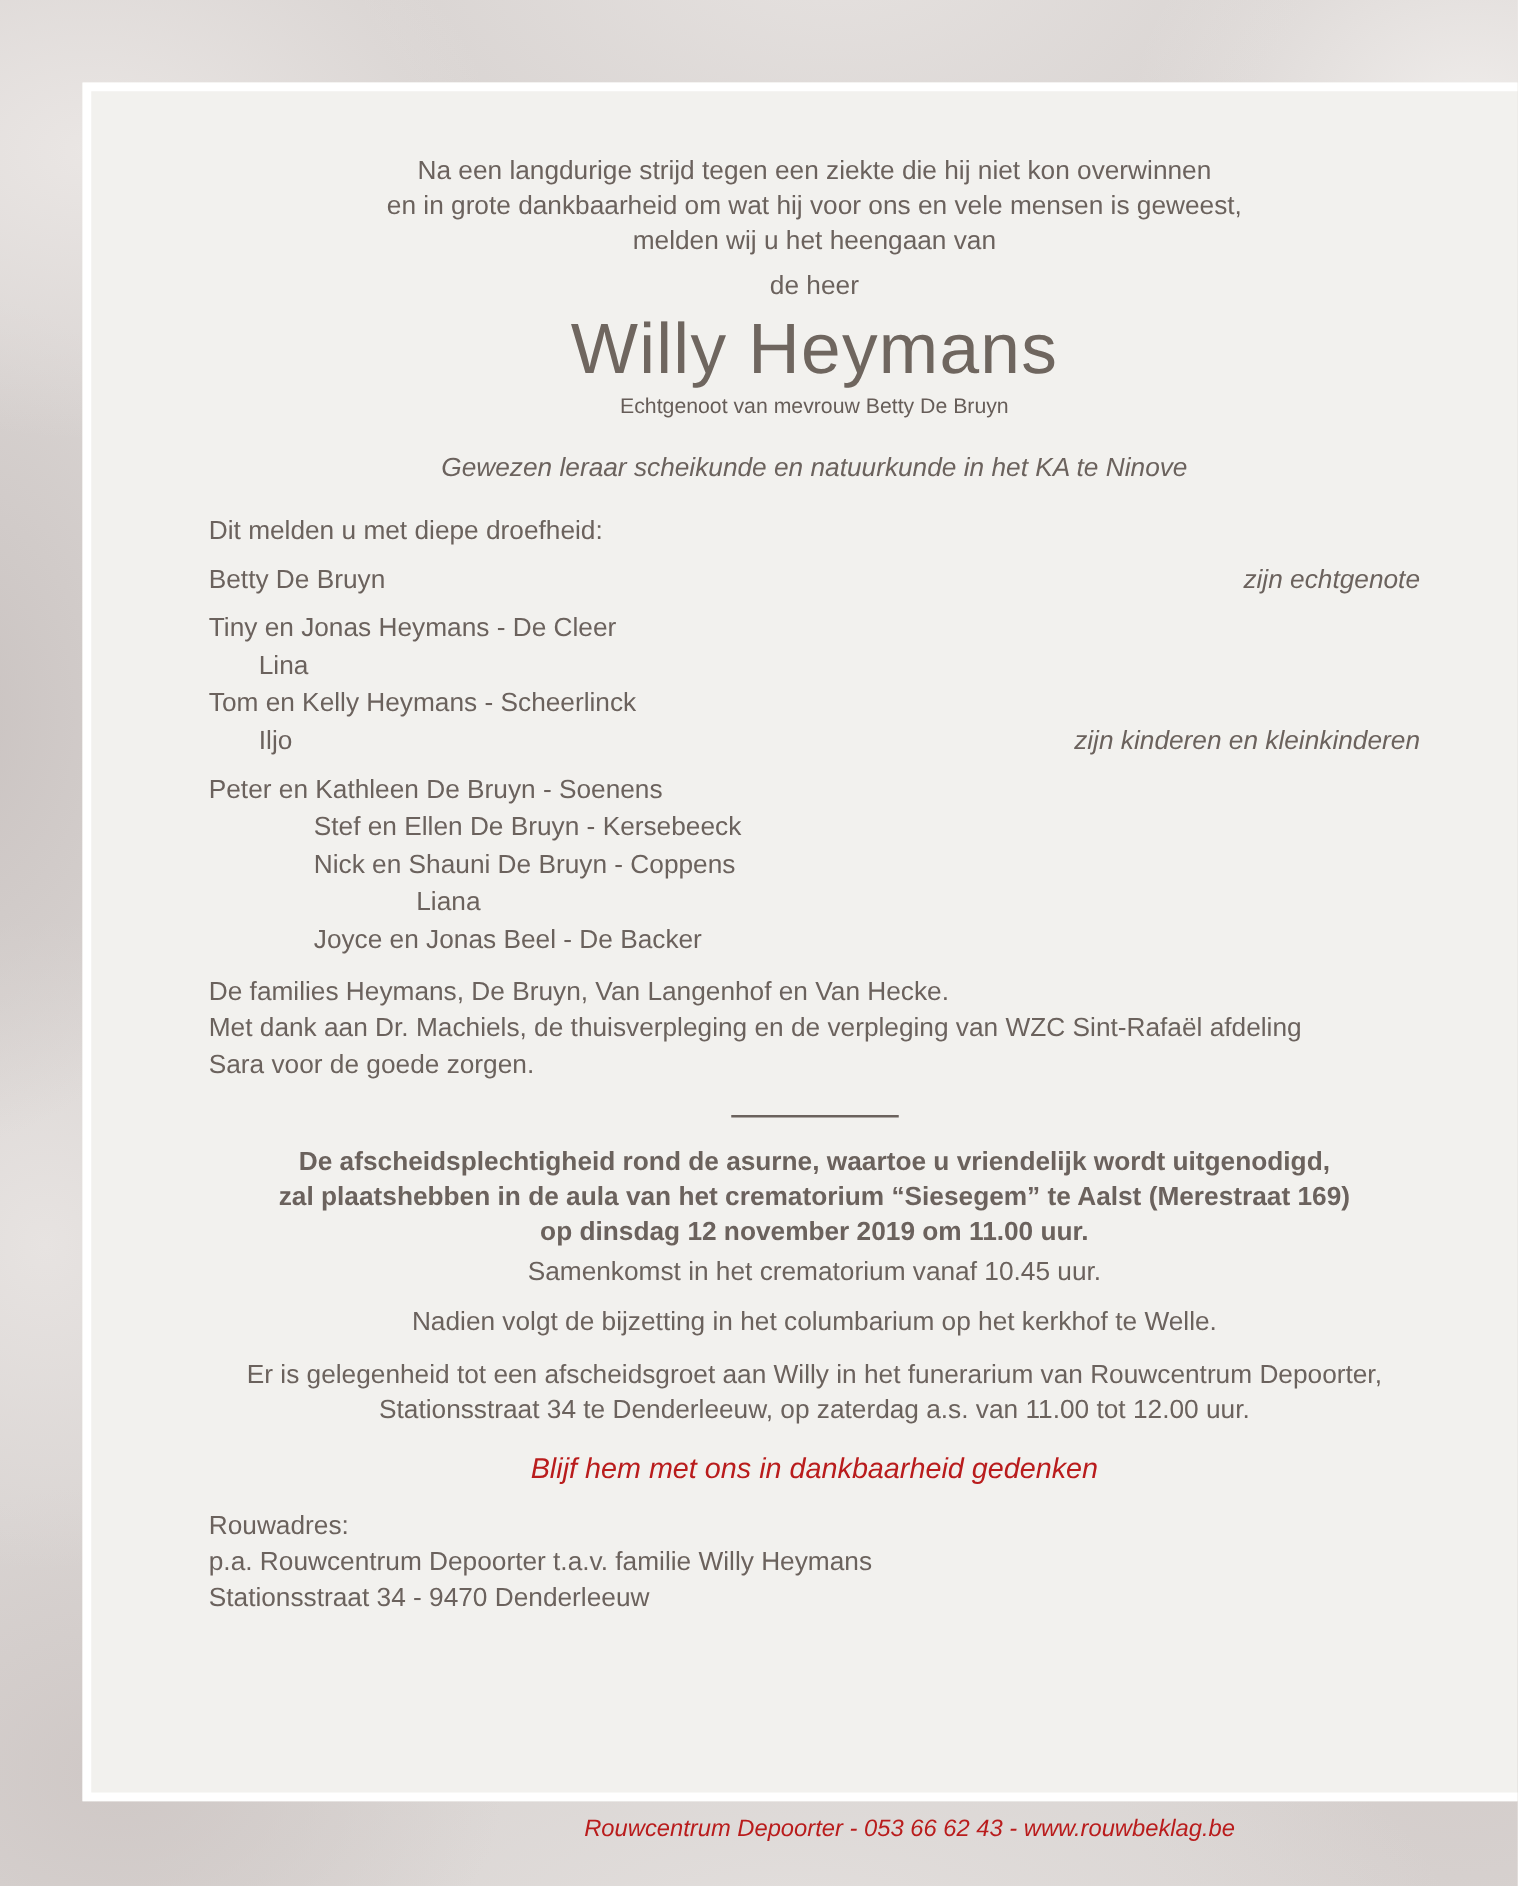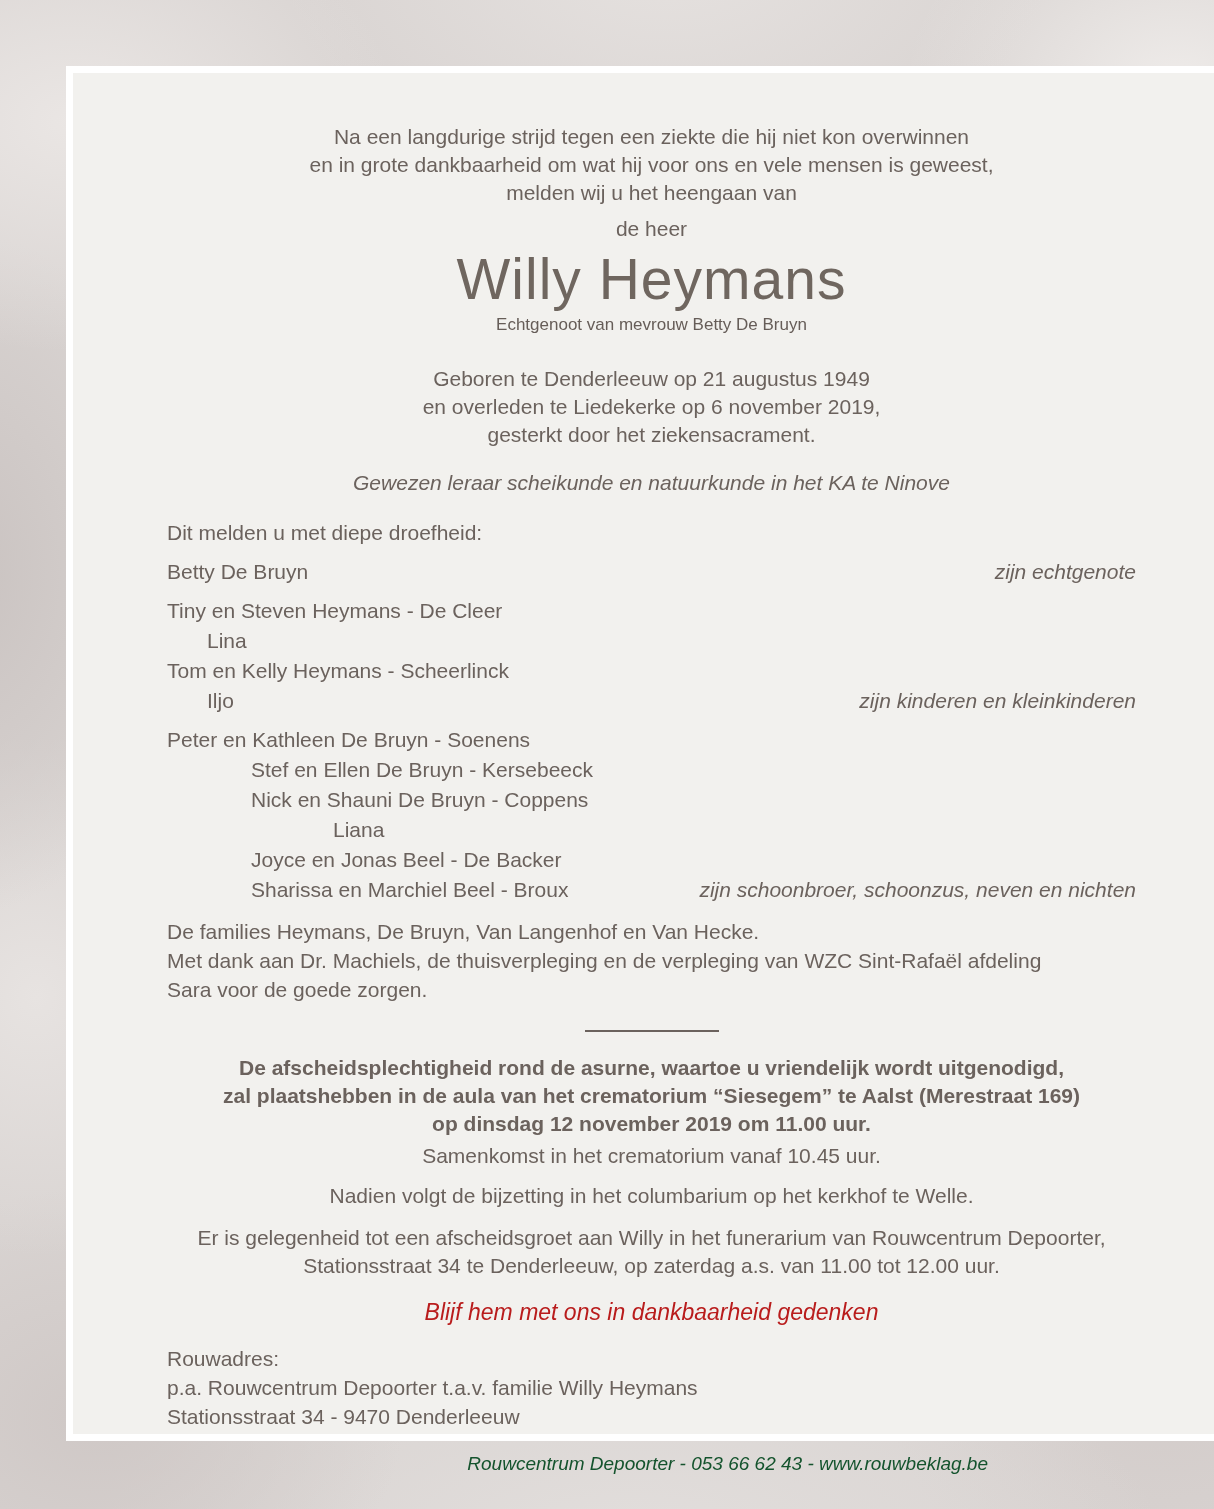--- a/index.html
+++ b/index.html
@@ -120,58 +120,53 @@
     text-align: left;
   }
 
   .page-footer {
     position: absolute;
     top: 1452px;
     right: 226px;
     font-size: 19px;
     line-height: 24px;
     font-style: italic;
-    color: #14532d;
+    color: #b91c1c;
   }
 </style>
 </head>
 <body>
 
 <div class="card">
   <div class="content">
 
     <div class="centered">
       <div>Na een langdurige strijd tegen een ziekte die hij niet kon overwinnen</div>
       <div>en in grote dankbaarheid om wat hij voor ons en vele mensen is geweest,</div>
       <div>melden wij u het heengaan van</div>
     </div>
 
     <div class="centered salutation">de heer</div>
 
     <div class="centered deceased-name">Willy Heymans</div>
 
     <div class="centered spouse-line">Echtgenoot van mevrouw Betty De Bruyn</div>
 
-    <div class="centered life-block">
-      <div>Geboren te Denderleeuw op 21 augustus 1949</div>
-      <div>en overleden te Liedekerke op 6 november 2019,</div>
-      <div>gesterkt door het ziekensacrament.</div>
-    </div>
 
     <div class="centered profession-line">Gewezen leraar scheikunde en natuurkunde in het KA te Ninove</div>
 
     <div class="announce-line">Dit melden u met diepe droefheid:</div>
 
     <div class="family-list">
         <div class="family-row indent-0">
           <span class="family-name">Betty De Bruyn</span>
           <span class="family-relation">zijn echtgenote</span>
         </div>
         <div class="family-row indent-0 gap-before">
-          <span class="family-name">Tiny en Steven Heymans - De Cleer</span>
+          <span class="family-name">Tiny en Jonas Heymans - De Cleer</span>
         </div>
         <div class="family-row indent-1">
           <span class="family-name">Lina</span>
         </div>
         <div class="family-row indent-0">
           <span class="family-name">Tom en Kelly Heymans - Scheerlinck</span>
         </div>
         <div class="family-row indent-1">
           <span class="family-name">Iljo</span>
           <span class="family-relation">zijn kinderen en kleinkinderen</span>
@@ -183,24 +178,20 @@
           <span class="family-name">Stef en Ellen De Bruyn - Kersebeeck</span>
         </div>
         <div class="family-row indent-2">
           <span class="family-name">Nick en Shauni De Bruyn - Coppens</span>
         </div>
         <div class="family-row indent-3">
           <span class="family-name">Liana</span>
         </div>
         <div class="family-row indent-2">
           <span class="family-name">Joyce en Jonas Beel - De Backer</span>
-        </div>
-        <div class="family-row indent-2">
-          <span class="family-name">Sharissa en Marchiel Beel - Broux</span>
-          <span class="family-relation">zijn schoonbroer, schoonzus, neven en nichten</span>
         </div>
       </div>
 
     <div class="families-block">
       <div>De families Heymans, De Bruyn, Van Langenhof en Van Hecke.</div>
       <div>Met dank aan Dr. Machiels, de thuisverpleging en de verpleging van WZC Sint-Rafaël afdeling</div>
       <div>Sara voor de goede zorgen.</div>
     </div>
 
     <div class="divider"></div>

